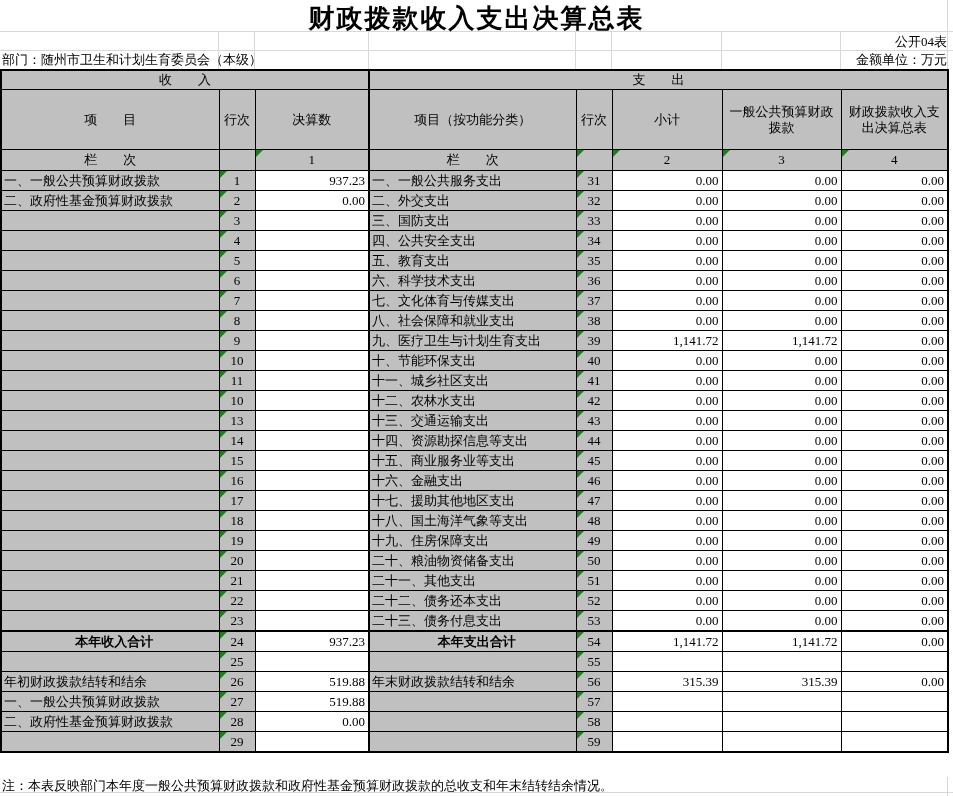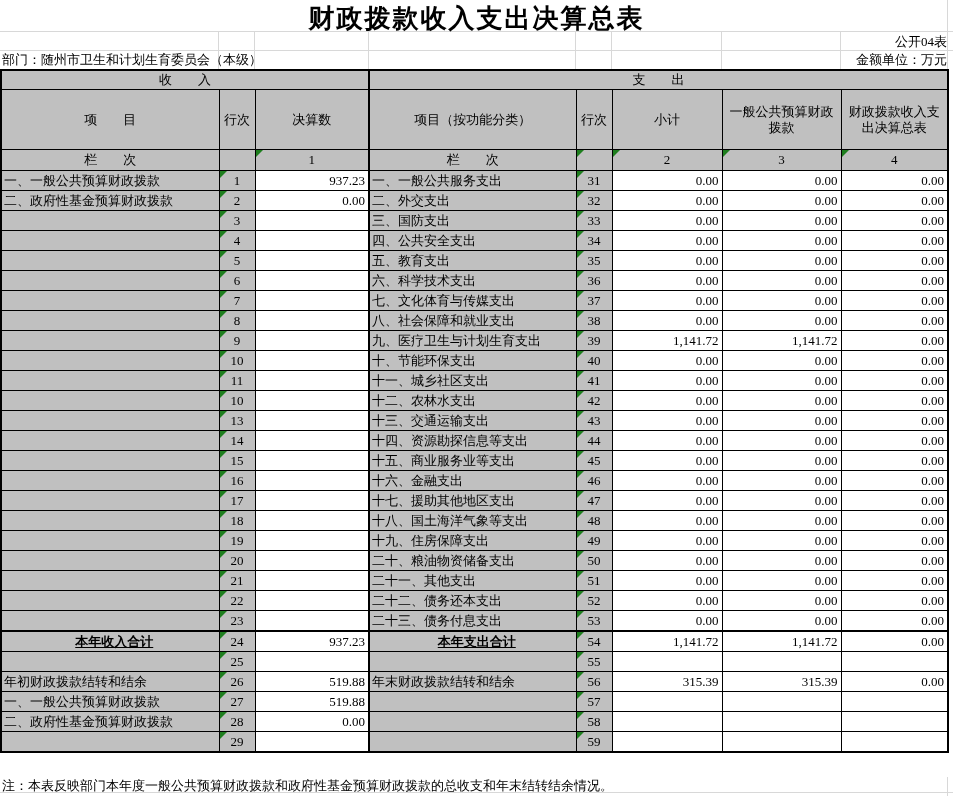--- a/index.html
+++ b/index.html
@@ -23,21 +23,21 @@
   .ctr { text-align:center; }
   .lbl { text-align:left; padding-left:2px;margin-left:24px; }
   .num { text-align:right; padding-right:3px; }
   .wrap { white-space:normal; line-height:16px; padding:0 5px; text-align:center; }
   .sep { border-left:2px solid #000; }
   tr.tt td { border-top:2px solid #000; }
   tbody td { height:19px; line-height:19px; }
   .tri { position:relative; }
   .tri::before { content:""; position:absolute; left:0; top:0; width:0; height:0;
     border-top:7px solid var(--tri); border-right:7px solid transparent; }
-  .em { font-weight:bold; text-align:center; padding-left:8px;text-decoration:underline; }
+  .em { font-weight:bold; text-align:center; padding-left:8px; }
   #note { top:777px; left:2px; font-size:13px; }
 </style>
 </head>
 <body>
 
 <div>
   <div class="hline" style="top:31px"></div>
   <div class="hline" style="top:50px"></div>
   <div class="hline" style="top:792px"></div>
   <div class="vline" style="left:218px;top:31px;height:38px"></div>

